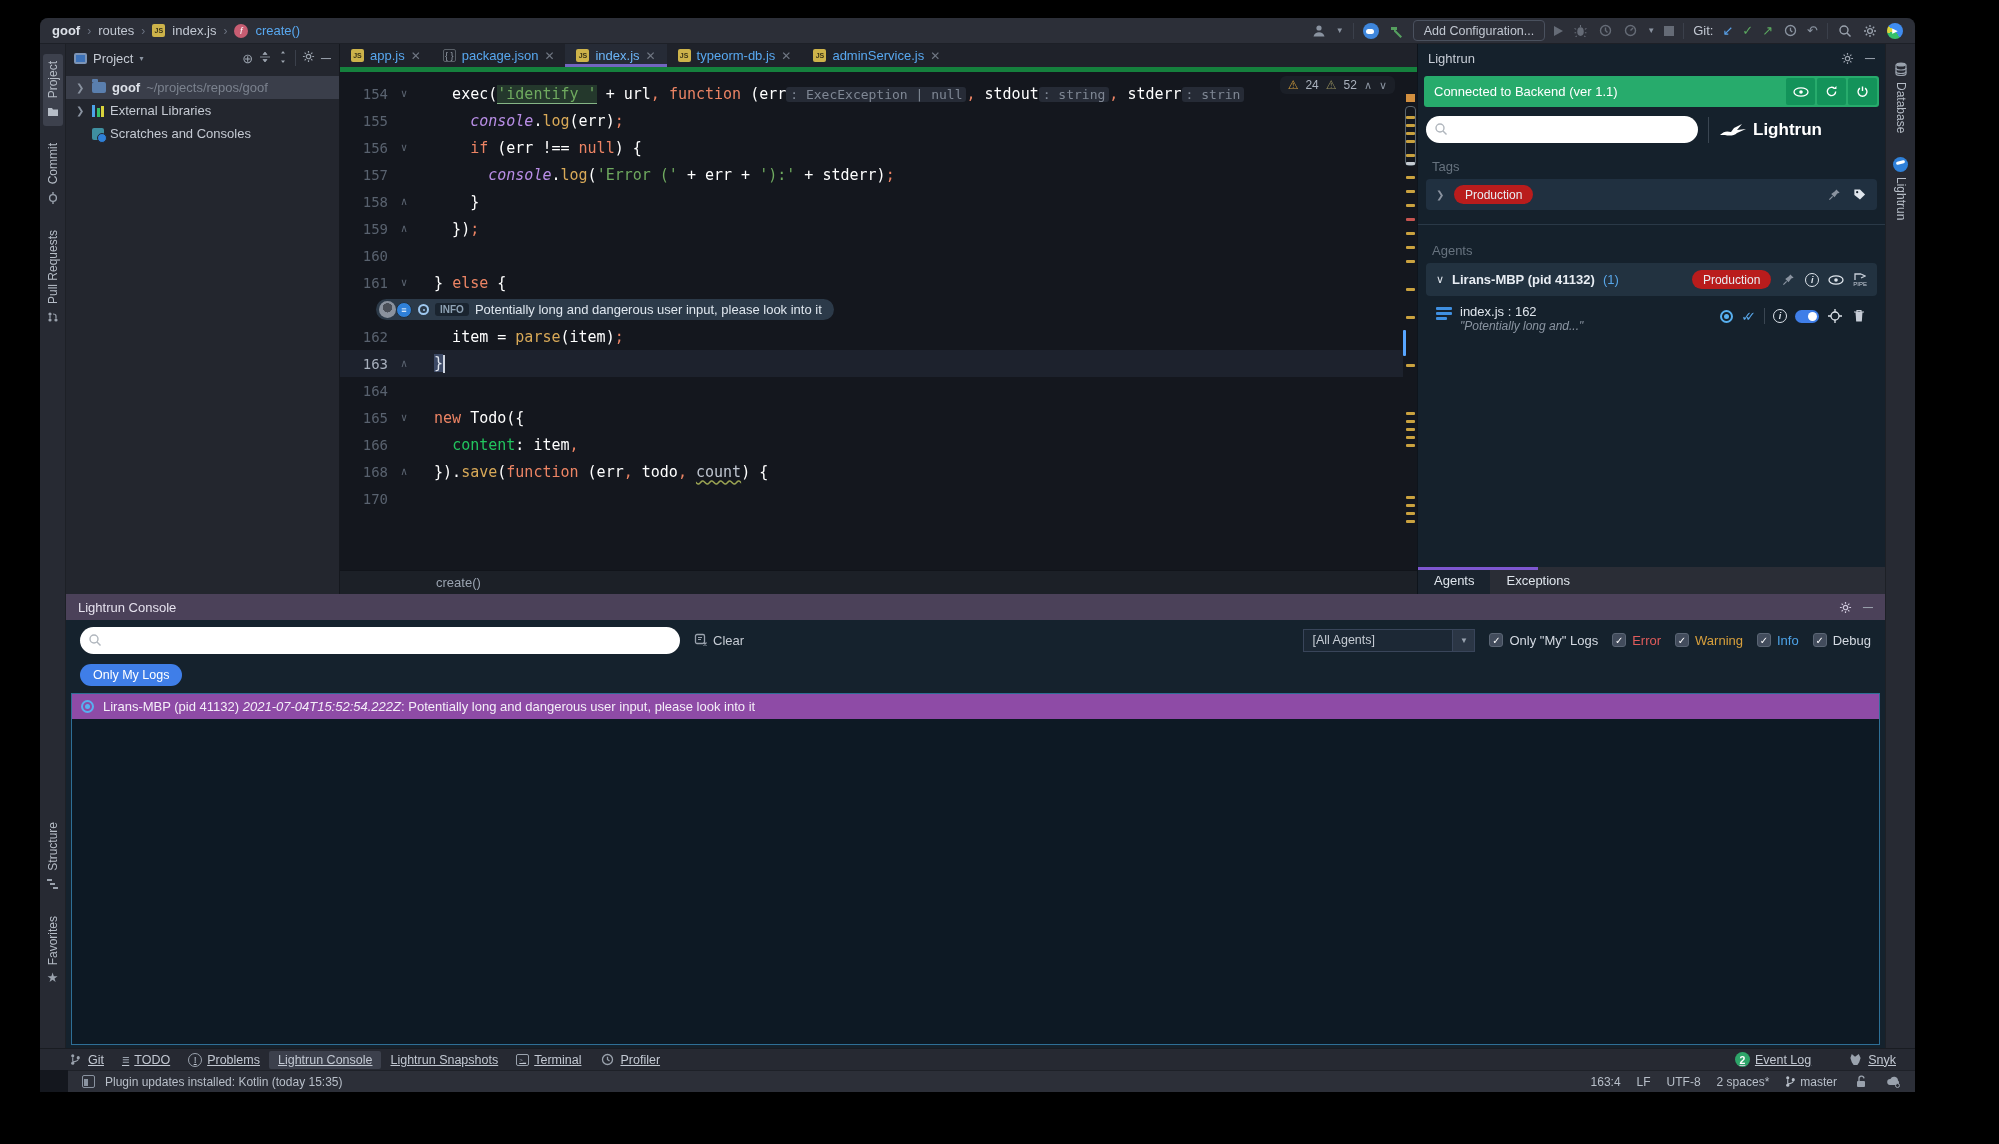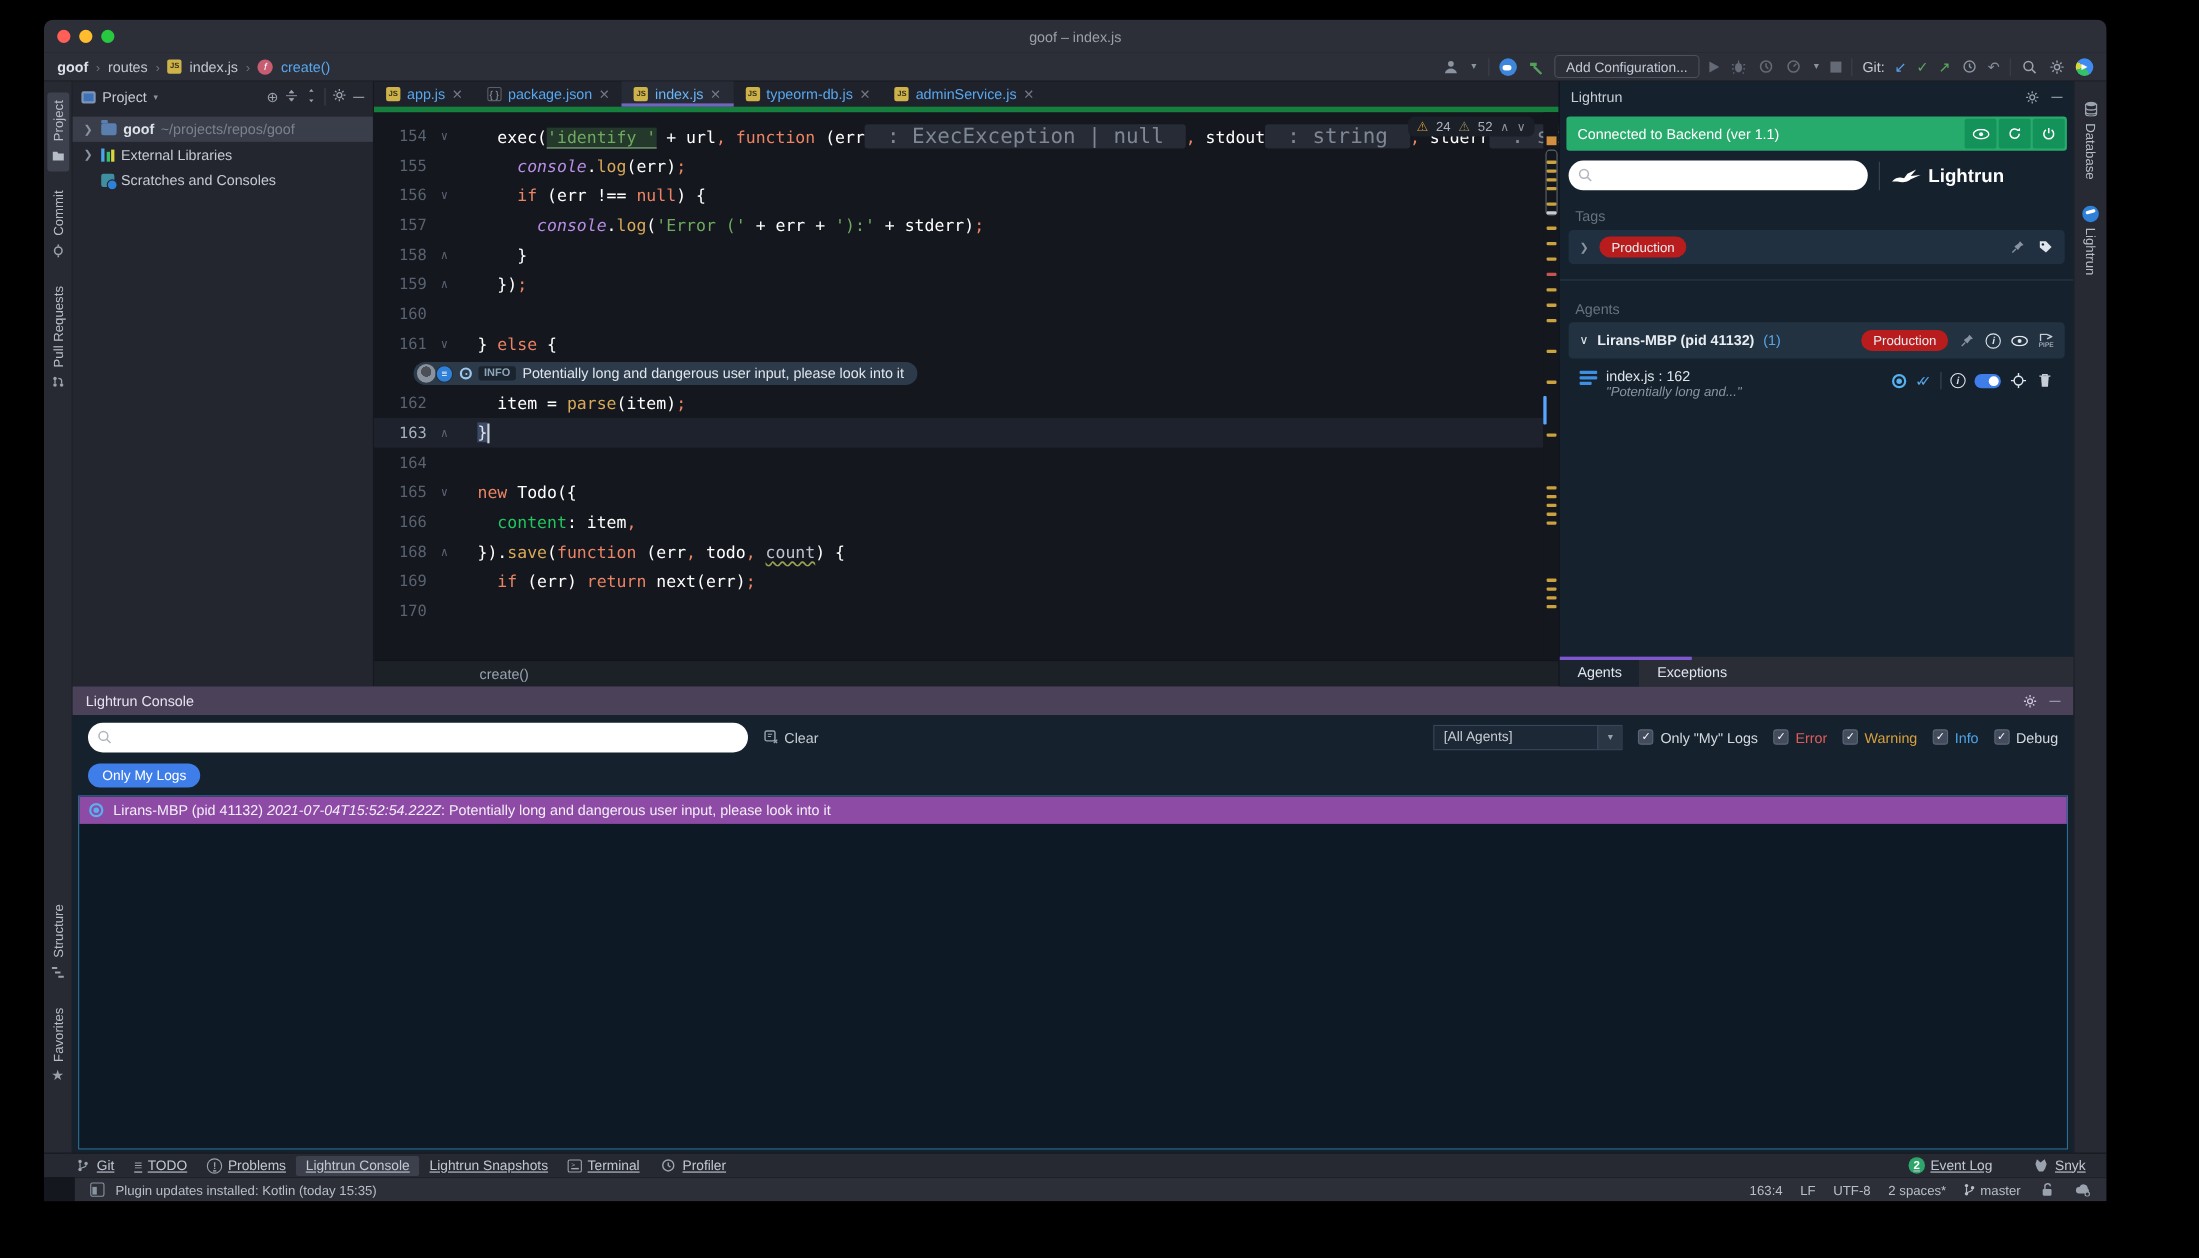--- a/index.html
+++ b/index.html
@@ -79,21 +79,21 @@
   .code-lines{position:absolute;left:0;top:8px;right:14px;}
   .crow{display:flex;height:27px;align-items:center;}
   .crow.cur{background:#1d222d;}
   .gut{width:52px;text-align:right;color:#59626f;padding-right:4px;flex:none;font-size:14px;}
   .crow.cur .gut{color:#a8b0bd;}
   .foldc{width:24px;flex:none;text-align:center;color:#5a6370;font-size:11px;}
   .ltext{white-space:pre;color:#bec4cf;}
   .tk-p{color:#ffffff;} .tk-k{color:#ec8464;} .tk-s{color:#6faa5f;}
   .tk-sh{color:#6faa5f;background:rgba(86,152,86,.26);border-bottom:1px solid #86b586;}
   .tk-f{color:#d8a958;} .tk-c{color:#b98ee6;font-style:italic;} .tk-pr{color:#22c55e;}
-  .tk-h{color:#7f8794;background:#262b36;border-radius:3px;padding:0 20px;font-size:19px;}
+  .tk-h{color:#7f8794;background:#262b36;border-radius:3px;padding:0 4px;font-size:13px;}
   .tk-w{color:#bec4cf;text-decoration:underline wavy #9aa352;text-underline-offset:3px;}
   .tk-b{color:#dfe4ec;background:#3d4a66;}
   .caret{display:inline-block;width:2px;height:18px;background:#d0d6e0;vertical-align:middle;}
   .annchip{display:inline-flex;align-items:center;gap:6px;background:#2c3a49;border-radius:13px;padding:2px 12px 2px 3px;margin-left:-16px;font-family:"Liberation Sans",sans-serif;font-size:13px;color:#dfe6ee;}
   .av{width:17px;height:17px;border-radius:50%;background:radial-gradient(circle at 50% 40%,#4a4f58 35%,#8a929e 36%);flex:none;}
   .licon{width:16px;height:16px;border-radius:50%;background:#2f80d8;color:#fff;font-size:9px;display:inline-flex;align-items:center;justify-content:center;flex:none;margin-left:-6px;border:1px solid #22303d;}
   .ring{width:11px;height:11px;border-radius:50%;border:2px solid #9fc8ef;position:relative;flex:none;}
   .ring::after{content:"";position:absolute;left:2.5px;top:2.5px;width:2px;height:2px;border-radius:50%;background:#9fc8ef;}
   .badge{background:#1a242f;color:#8fa3b5;font-size:10px;font-weight:bold;border-radius:3px;padding:1px 5px;}
   .inspect{position:absolute;top:4px;right:22px;background:#1b1f27;border-radius:6px;display:flex;align-items:center;gap:7px;padding:2px 8px;font-size:12px;color:#aab2be;font-family:"Liberation Sans",sans-serif;}
@@ -178,26 +178,20 @@
   .sb-sq{width:13px;height:13px;border:1.4px solid #8a93a0;border-radius:2px;position:relative;}
   .sb-sq::after{content:"";position:absolute;left:1px;bottom:1px;width:4px;height:7px;background:#8a93a0;}
   .term-ic{width:13px;height:12px;border:1.2px solid #9aa2ad;border-radius:2px;color:#9aa2ad;font-size:6px;display:flex;align-items:center;justify-content:center;}
 </style>
 </head>
 <body>
 
 <div class="screen">
 <div class="window">
 
-  <div class="titlebar">
-    <span class="tl red"></span>
-    <span class="tl yel"></span>
-    <span class="tl grn"></span>
-    <div class="wtitle">goof – index.js</div>
-  </div>
 
   <div class="navbar">
     <div class="crumbs">
       <span class="crumb-root">goof</span>
       <span class="crumb-sep">›</span>
       <span>routes</span>
       <span class="crumb-sep">›</span>
       <span class="mini-js">JS</span>
       <span>index.js</span>
       <span class="crumb-sep">›</span>
@@ -466,25 +460,20 @@
                   </div>
                   <div class="crow">
                     <span class="gut">166</span>
                     <span class="foldc"></span>
                     <span class="ltext"><span class="tk-p">    </span><span class="tk-pr">content</span><span class="tk-p">: item</span><span class="tk-k">,</span></span>
                   </div>
                   <div class="crow">
                     <span class="gut">168</span>
                     <span class="foldc">∧</span>
                     <span class="ltext"><span class="tk-p">  }).</span><span class="tk-f">save</span><span class="tk-p">(</span><span class="tk-k">function</span><span class="tk-p"> (err</span><span class="tk-k">,</span><span class="tk-p"> todo</span><span class="tk-k">,</span><span class="tk-p"> </span><span class="tk-w">count</span><span class="tk-p">) {</span></span>
-                  </div>
-                  <div class="crow">
-                    <span class="gut">169</span>
-                    <span class="foldc"></span>
-                    <span class="ltext"><span class="tk-p">    </span><span class="tk-k">if</span><span class="tk-p"> (err) </span><span class="tk-k">return</span><span class="tk-p"> next(err)</span><span class="tk-k">;</span></span>
                   </div>
                   <div class="crow">
                     <span class="gut">170</span>
                     <span class="foldc"></span>
                     <span class="ltext"></span>
                   </div>
                   <div class="crow">
                     <span class="foldc"></span>
                     <span class="ltext"></span>
                   </div>

